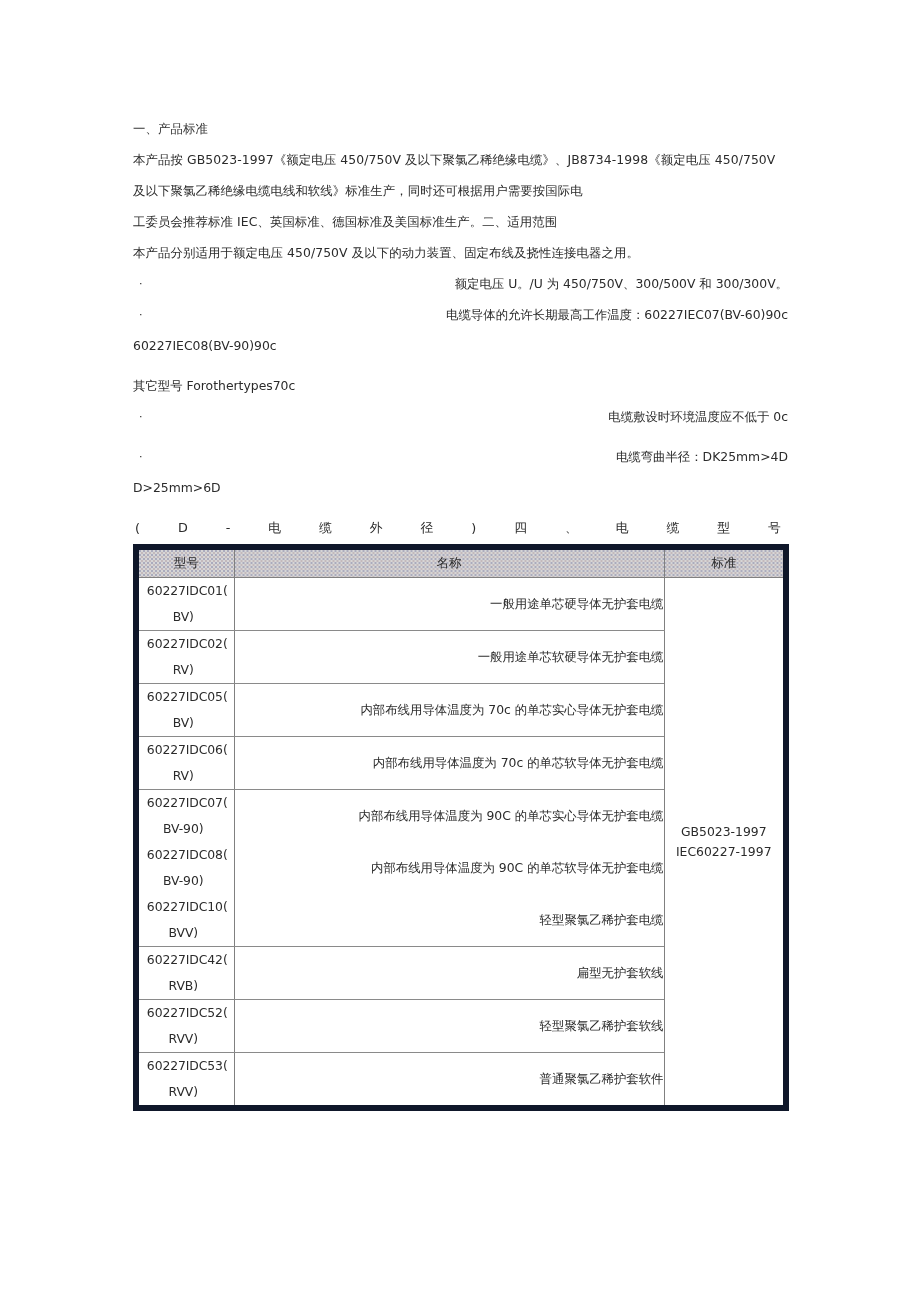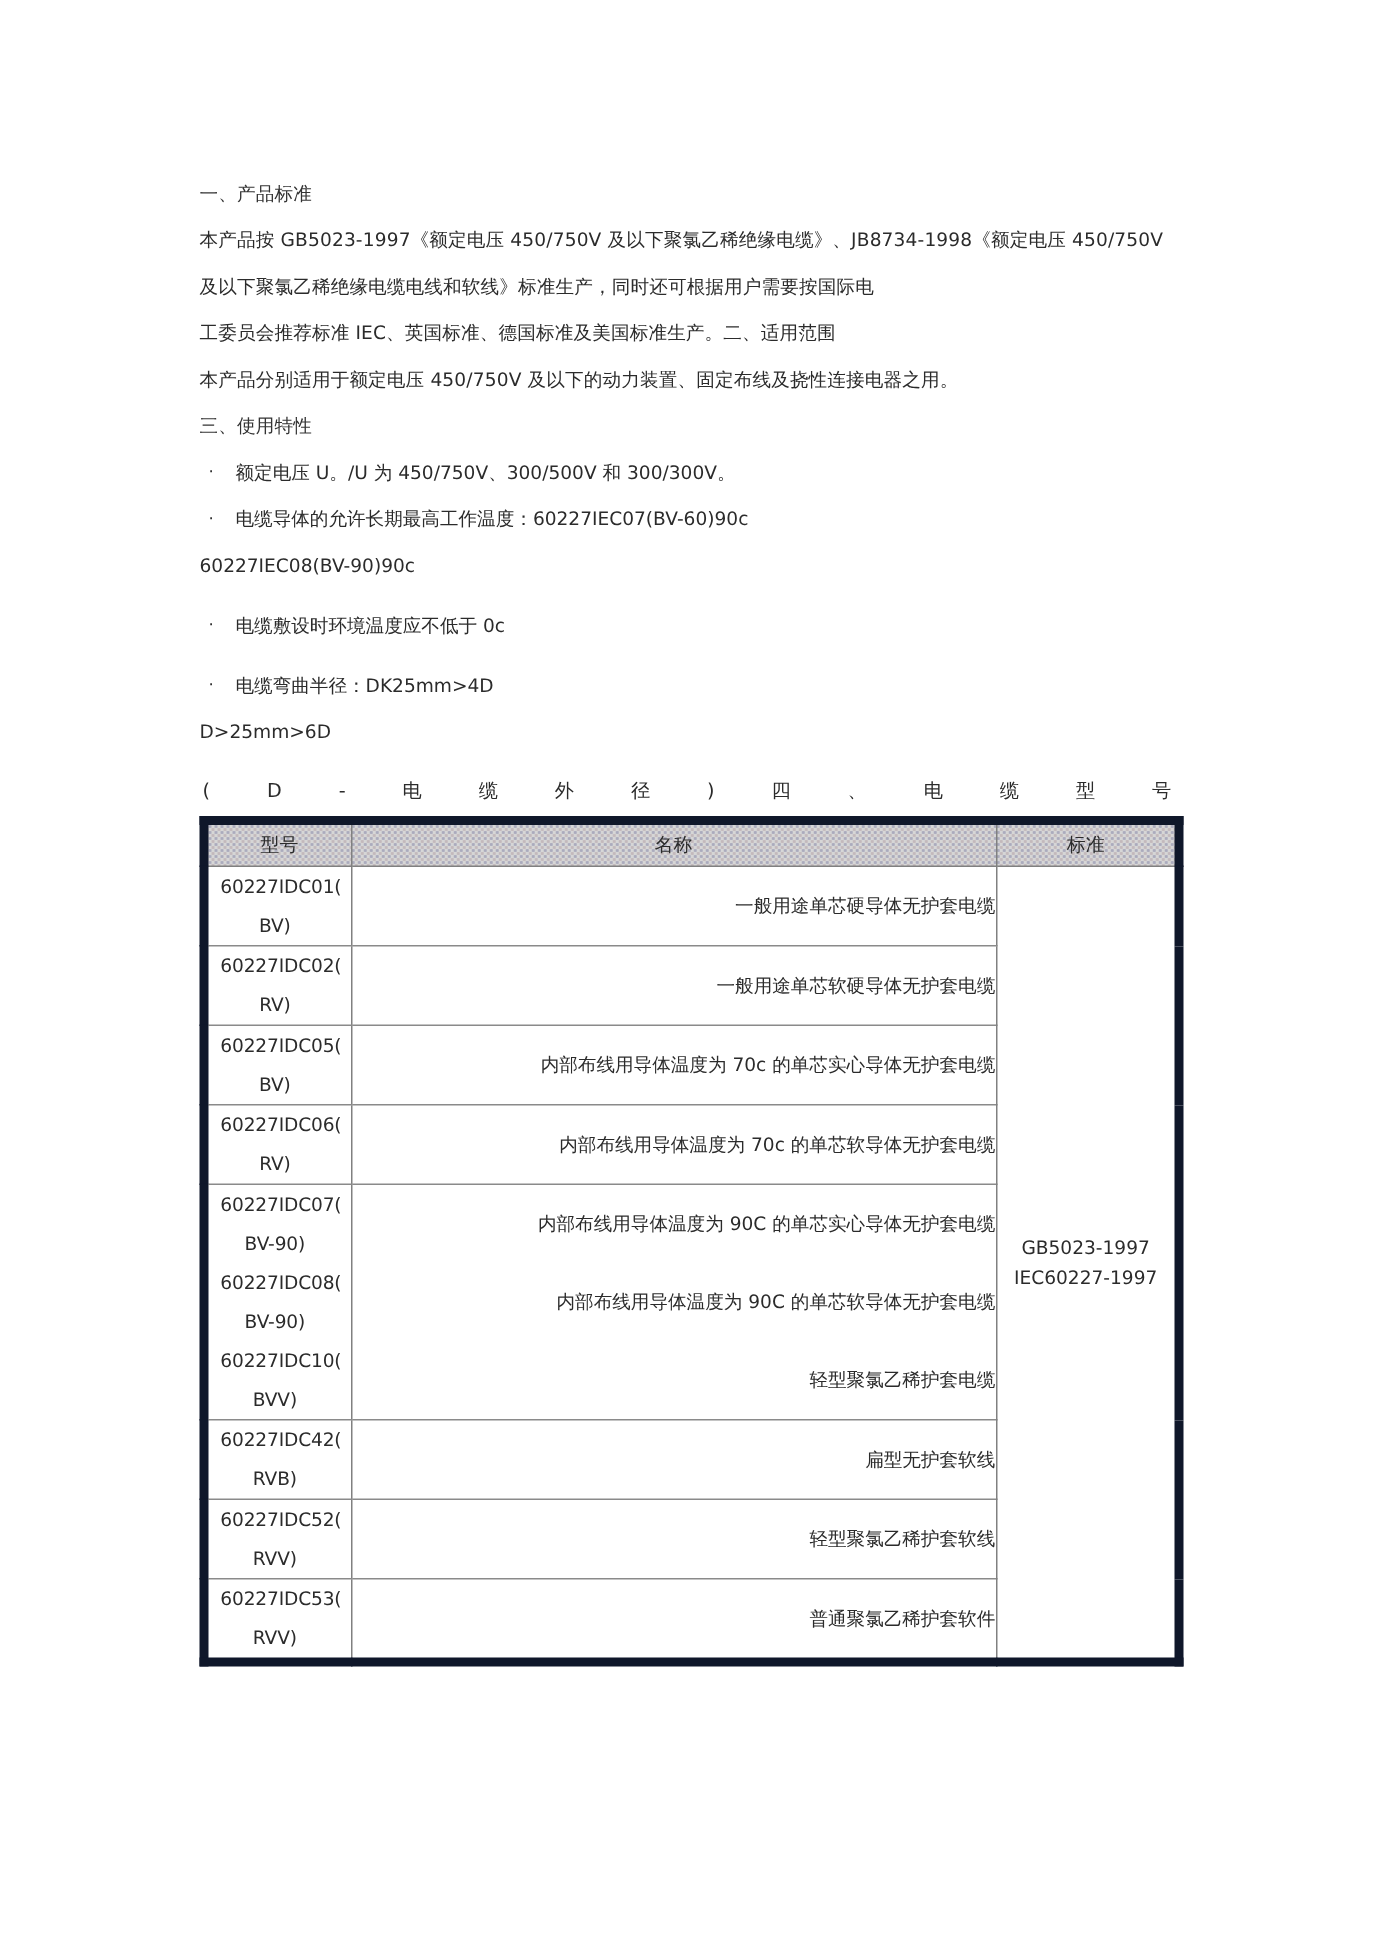--- a/index.html
+++ b/index.html
@@ -56,20 +56,21 @@
     text-align: left;
     padding-left: 6px;
     box-sizing: border-box;
     font-size: 11px;
     line-height: 31px;
     color: #2b2b2b;
   }
   .bullet-row .btext {
     flex: 1 1 auto;
     white-space: nowrap;
+    text-align: right;
   }
   .sub-line {
     font-size: 12.4px;
     line-height: 31px;
     color: #2b2b2b;
     white-space: nowrap;
   }
   .gap-line {
     height: 9px;
   }
@@ -174,34 +175,34 @@
 <body>
 
 <div class="page">
   <div class="content">
 
     <div class="para heading">一、产品标准</div>
     <div class="para">本产品按 GB5023-1997《额定电压 450/750V 及以下聚氯乙稀绝缘电缆》、JB8734-1998《额定电压 450/750V</div>
     <div class="para">及以下聚氯乙稀绝缘电缆电线和软线》标准生产，同时还可根据用户需要按国际电</div>
     <div class="para">工委员会推荐标准 IEC、英国标准、德国标准及美国标准生产。二、适用范围</div>
     <div class="para">本产品分别适用于额定电压 450/750V 及以下的动力装置、固定布线及挠性连接电器之用。</div>
-    <div class="para heading">三、使用特性</div>
 
     <div class="bullet-row">
       <span class="dot">·</span>
       <span class="btext">额定电压 U。/U 为 450/750V、300/500V 和 300/300V。</span>
     </div>
 
     <div class="bullet-row">
       <span class="dot">·</span>
       <span class="btext">电缆导体的允许长期最高工作温度：60227IEC07(BV-60)90c</span>
     </div>
 
     <div class="sub-line">60227IEC08(BV-90)90c</div>
     <div class="gap-line"></div>
+    <div class="sub-line">其它型号 Forothertypes70c</div>
 
     <div class="bullet-row">
       <span class="dot">·</span>
       <span class="btext">电缆敷设时环境温度应不低于 0c</span>
     </div>
 
     <div class="gap-line"></div>
 
     <div class="bullet-row">
       <span class="dot">·</span>

